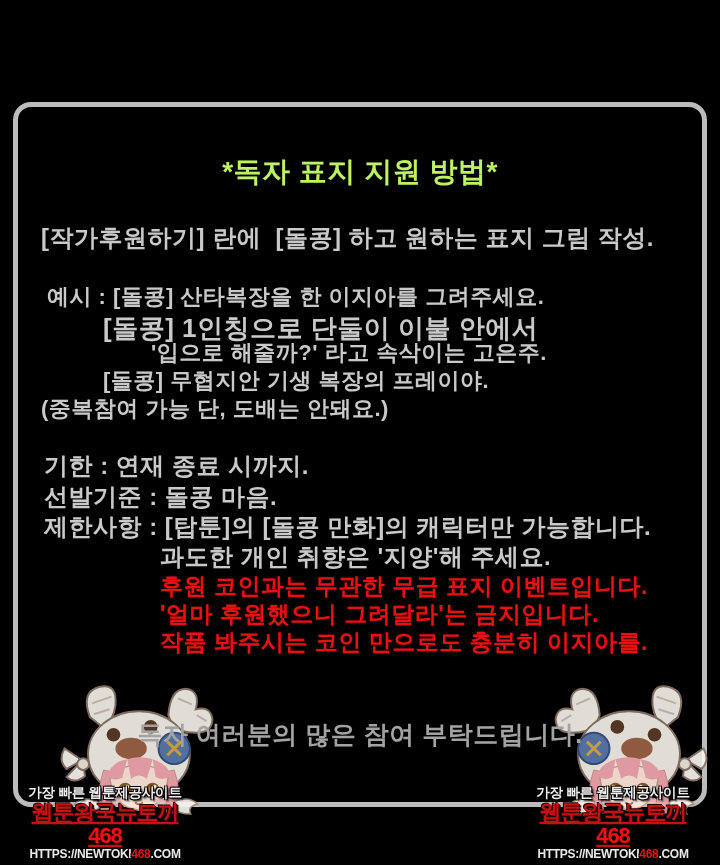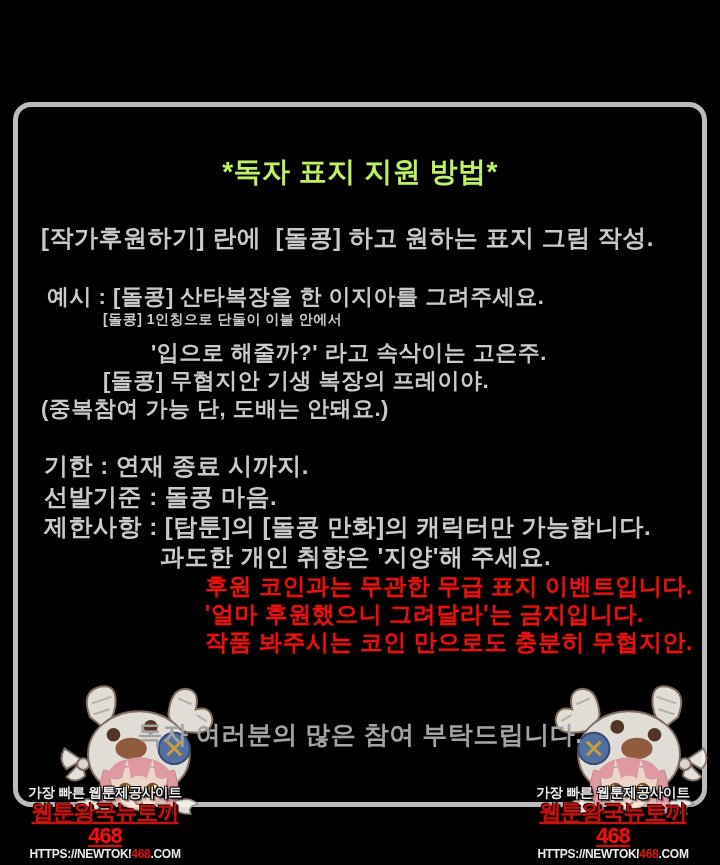--- a/index.html
+++ b/index.html
@@ -12,29 +12,29 @@
     box-sizing:border-box;border:5px solid #bcbcbc;border-radius:18px;
     z-index:1;
   }
   .nline{
     position:absolute;color:#c9c9c9;font-weight:700;white-space:pre;
     z-index:2;letter-spacing:0.5px;
   }
   .title{left:0;right:0;top:153px;text-align:center;font-size:28px;color:#bef264;}
   .intro{left:41px;top:222px;font-size:24px;text-align:center;}
   .ex1{left:47px;top:282px;font-size:22px;}
-  .ex2{left:103px;top:311px;font-size:14px;}
+  .ex2{left:103px;top:311px;font-size:26px;}
   .ex3{left:151px;top:338px;font-size:22px;}
   .ex4{left:103px;top:366px;font-size:22px;}
   .exnote{left:41px;top:394px;font-size:22px;}
   .rule1{left:44px;top:450px;font-size:24px;}
   .rule2{left:44px;top:481px;font-size:24px;}
   .rule3{left:44px;top:511px;font-size:24px;}
   .rule4{left:160px;top:541px;font-size:24px;}
-  .warn{color:#e61111;text-shadow:0 0 2px #5a0000;margin-left:45px;}
+  .warn{color:#e61111;text-shadow:0 0 2px #5a0000;}
   .warn1{left:160px;top:571px;font-size:23px;}
   .warn2{left:160px;top:599px;font-size:23px;}
   .warn3{left:160px;top:627px;font-size:23px;}
   .closing{left:0;right:0;top:718px;text-align:center;font-size:25px;z-index:4;color:#a3a3a3;}
 
   .mascot{position:absolute;top:676px;width:168px;height:142px;z-index:3;opacity:.92;}
   .mascot-left{left:52px;}
   .mascot-right{left:548px;transform:scaleX(-1);}
 
   .watermark{position:absolute;top:786px;width:178px;text-align:center;z-index:5;line-height:1.05;}
@@ -72,21 +72,21 @@
   <div class="nline ex4">[돌콩] 무협지안 기생 복장의 프레이야.</div>
   <div class="nline exnote">(중복참여 가능 단, 도배는 안돼요.)</div>
 
   <div class="nline rule1">기한 : 연재 종료 시까지.</div>
   <div class="nline rule2">선발기준 : 돌콩 마음.</div>
   <div class="nline rule3">제한사항 : [탑툰]의 [돌콩 만화]의 캐릭터만 가능합니다.</div>
   <div class="nline rule4">과도한 개인 취향은 '지양'해 주세요.</div>
 
   <div class="nline warn warn1">후원 코인과는 무관한 무급 표지 이벤트입니다.</div>
   <div class="nline warn warn2">'얼마 후원했으니 그려달라'는 금지입니다.</div>
-  <div class="nline warn warn3">작품 봐주시는 코인 만으로도 충분히 무협지안.</div>
+  <div class="nline warn warn3">작품 봐주시는 코인 만으로도 충분히 이지아를.</div>
 
   <div class="nline closing">독자 여러분의 많은 참여 부탁드립니다.</div>
 
   <div class="mascot mascot-left">
     <svg viewBox="0 0 170 145" width="168" height="142" aria-hidden="true">
       <path d="M38 42 Q28 16 48 11 Q66 7 64 30 Q62 45 52 53 Z" fill="#f3efe9" stroke="#8a7668" stroke-width="2"></path>
       <path d="M40 28 L60 21 M42 39 L58 34" stroke="#c9bfb4" stroke-width="2" fill="none"></path>
       <path d="M118 40 Q120 13 136 13 Q151 15 146 34 Q161 30 163 44 Q163 58 146 58 Q130 58 122 50 Z" fill="#f3efe9" stroke="#8a7668" stroke-width="2"></path>
       <path d="M128 23 L142 29 M147 40 L157 46" stroke="#c9bfb4" stroke-width="2" fill="none"></path>
       <ellipse cx="88" cy="80" rx="52" ry="44" fill="#f4f0ea" stroke="#8a7668" stroke-width="2"></ellipse>

